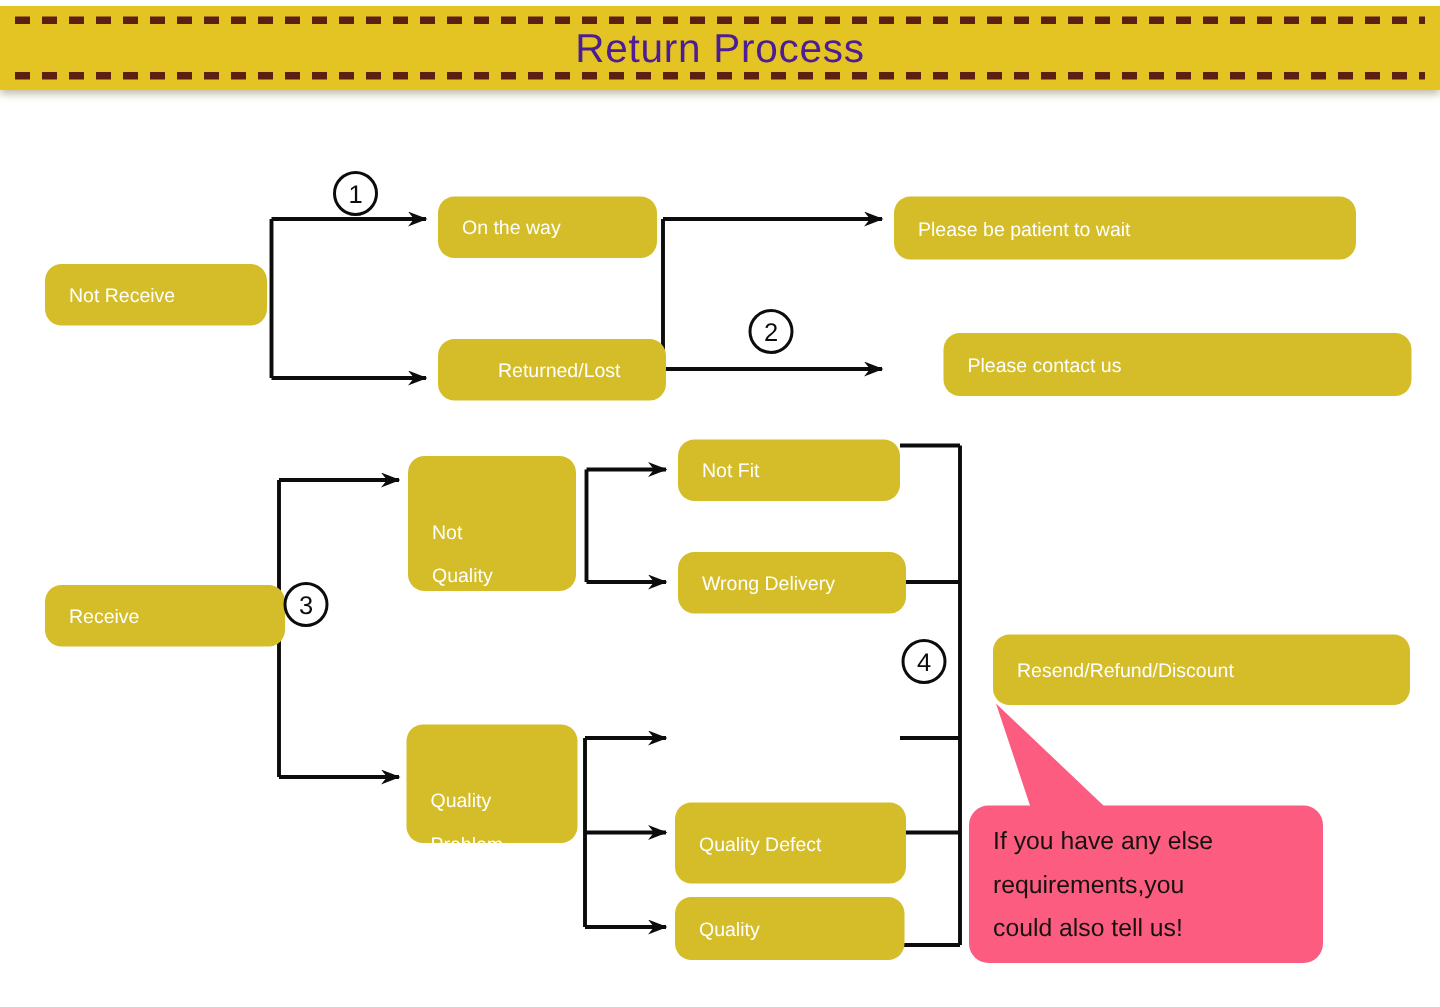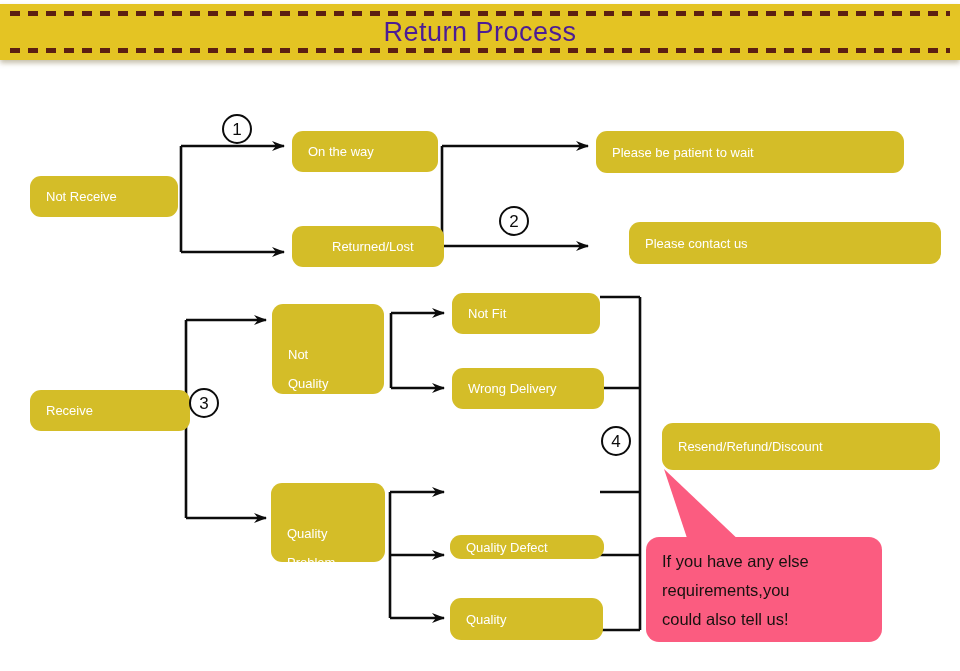--- a/index.html
+++ b/index.html
@@ -213,21 +213,21 @@
 
   <div class="node pad-left vmid" style="left:452px; top:293px; width:148px; height:41px;">
     <span>Not Fit</span>
   </div>
 
   <div class="node pad-left vmid" style="left:452px; top:368px; width:152px; height:41px;">
     <span>Wrong Delivery</span>
   </div>
 
 
-  <div class="node pad-left vmid" style="left:450px; top:535px; width:154px; height:24px;">
+  <div class="node pad-left vmid" style="left:450px; top:535px; width:154px; height:54px;">
     <span>Quality Defect</span>
   </div>
 
   <div class="node pad-left vmid" style="left:450px; top:598px; width:153px; height:42px;">
     <span>Quality</span>
   </div>
 
   <div class="node pad-left vmid" style="left:662px; top:423px; width:278px; height:47px;">
     <span>Resend/Refund/Discount</span>
   </div>

